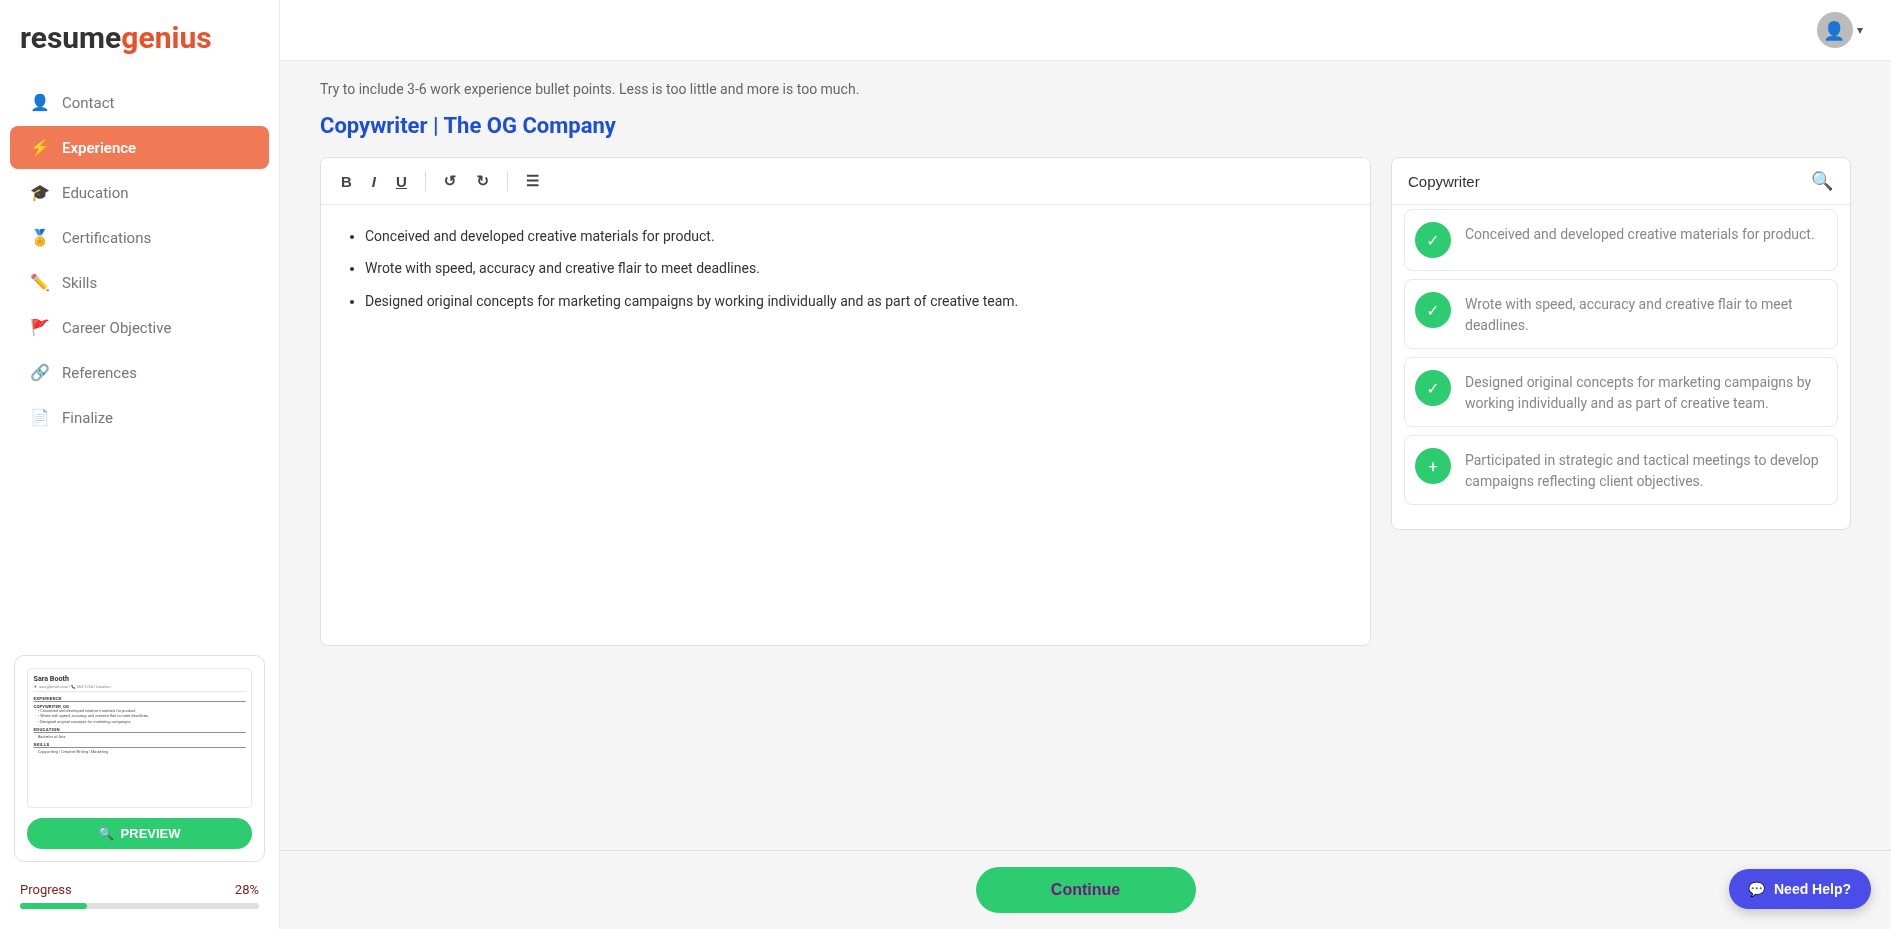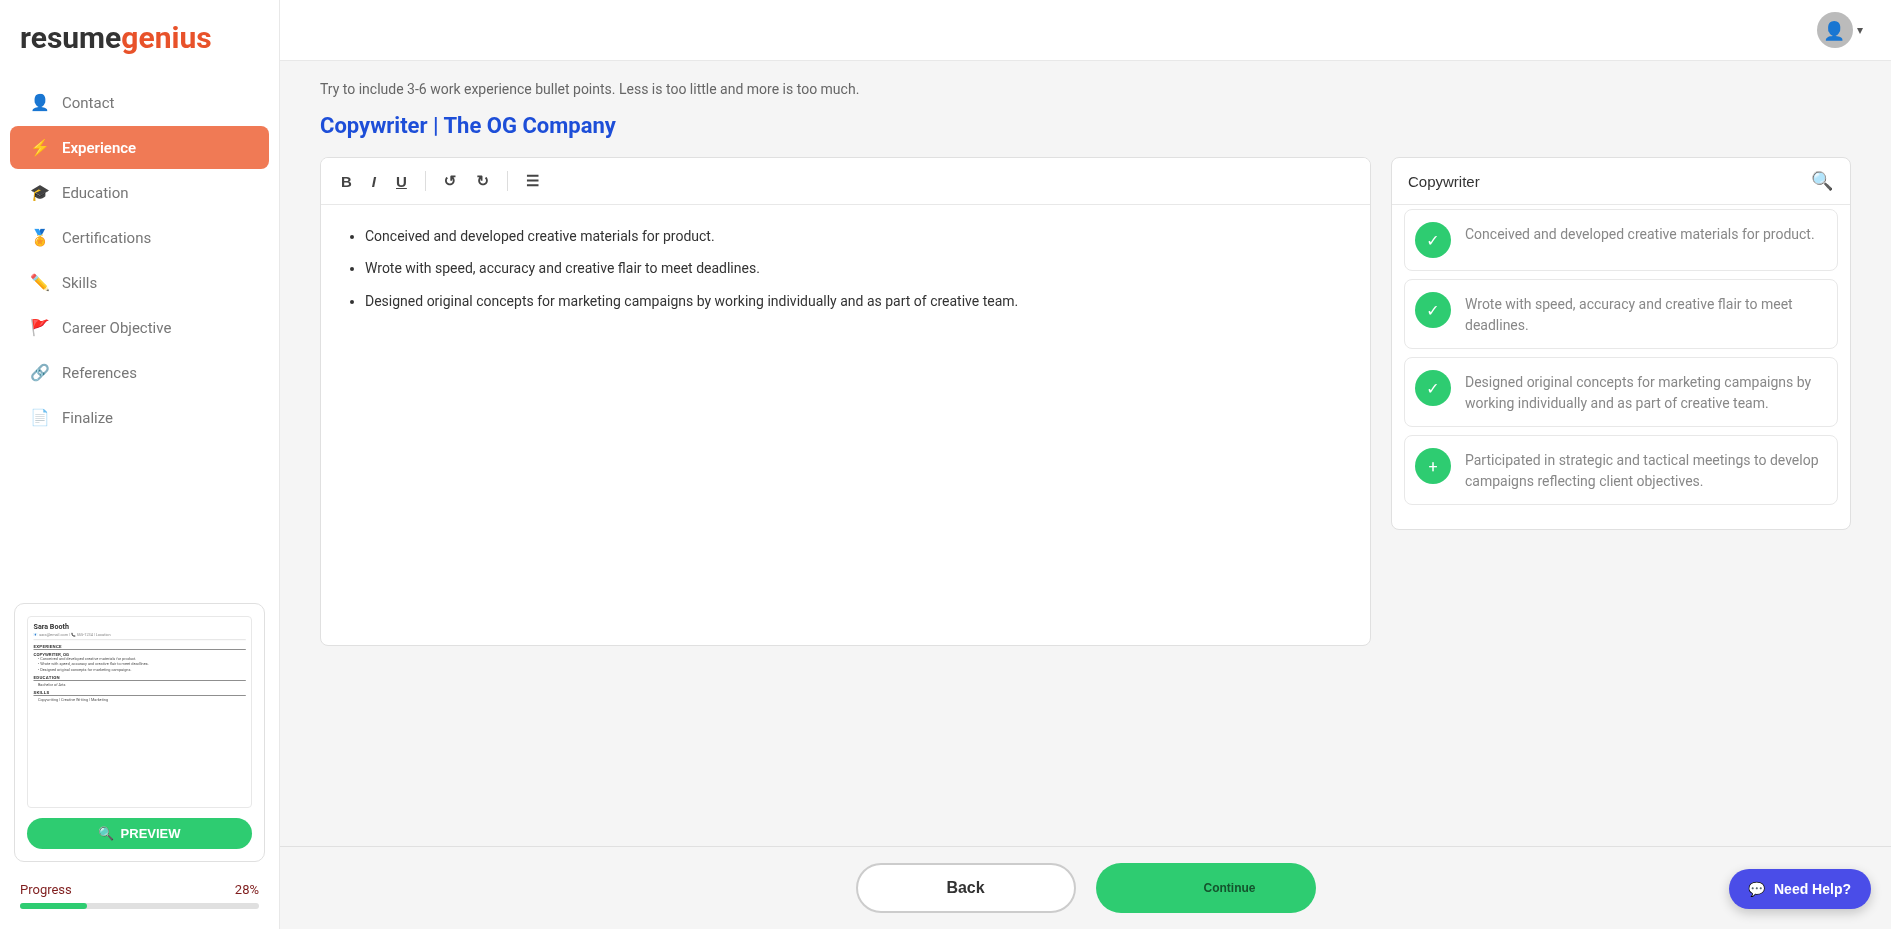--- a/index.html
+++ b/index.html
@@ -51,21 +51,21 @@
       background: #fff;
       border: 1px solid #e0e0e0;
       border-radius: 10px;
       overflow: hidden;
       padding: 12px;
     }
     .preview-thumbnail {
       background: #fff;
       border: 1px solid #e8e8e8;
       border-radius: 4px;
-      height: 192px;
+      height: 140px;
       position: relative;
       overflow: hidden;
     }
     .resume-mock {
       padding: 10px;
       transform: scale(0.55);
       transform-origin: top left;
       width: 182%;
       position: absolute;
     }
@@ -253,24 +253,24 @@
       gap: 20px;
       border-top: 1px solid #e0e0e0;
     }
     .back-btn {
       background: #fff; border: 2px solid #ccc; color: #333;
       border-radius: 30px; padding: 14px 60px;
       font-size: 16px; font-weight: 600; cursor: pointer;
       min-width: 220px; text-align: center;
     }
     .continue-btn {
-      background: #2ecc71; border: none; color: #14532d;
+      background: #2ecc71; border: none; color: #701a75;
       border-radius: 30px; padding: 14px 60px;
-      font-size: 12px; font-weight: 600; cursor: pointer;
-      min-width: 220px; text-align: right;
+      font-size: 16px; font-weight: 600; cursor: pointer;
+      min-width: 220px; text-align: center;
     }
 
     
     .need-help-btn {
       position: fixed;
       bottom: 20px;
       right: 20px;
       background: #4a4de8;
       color: #fff;
       border: none;
@@ -418,21 +418,20 @@
             <div class="suggestion-item">
     <div class="suggestion-check add-btn">+</div>
     <div class="suggestion-text">Participated in strategic and tactical meetings to develop campaigns reflecting client objectives.</div>
   </div>
           </div>
       </div>
     </div>
   </div>
 
   <div class="bottom-nav">
-    <button class="back-btn">Back</button>
     <button class="continue-btn">Continue</button>
   </div>
 </div>
 
 <button class="need-help-btn">
   <span>💬</span>
   <span>Need Help?</span>
 </button>
 
 </body></html>

